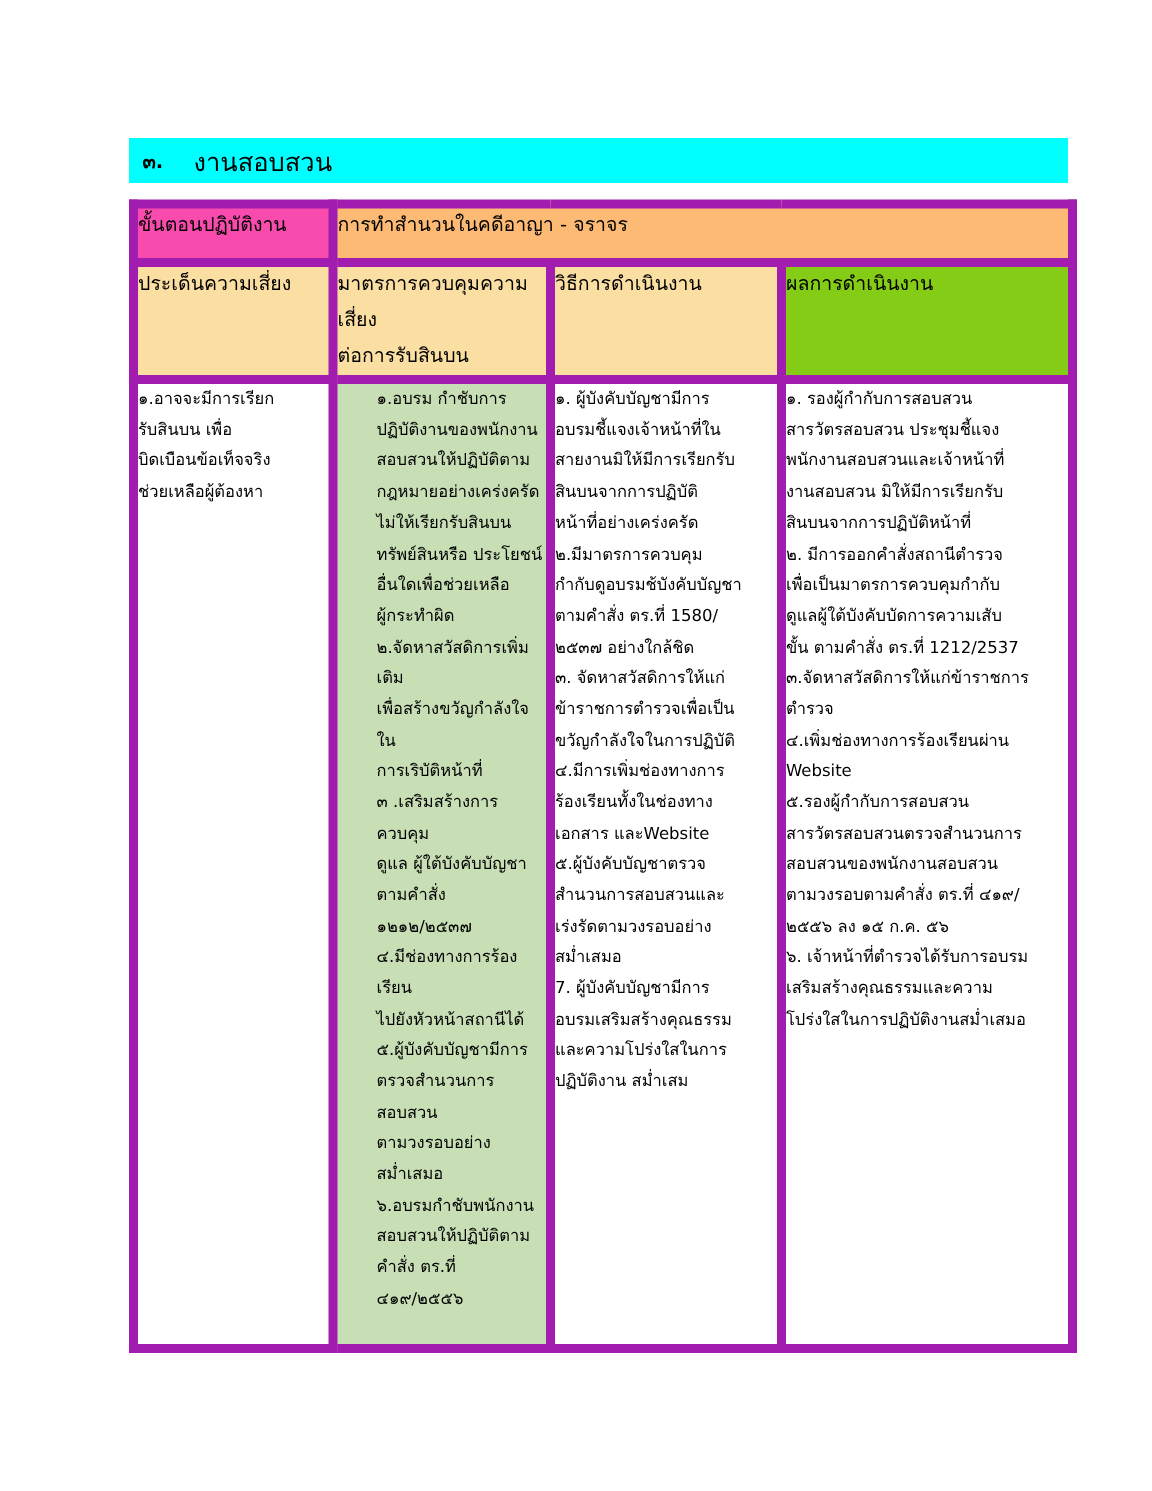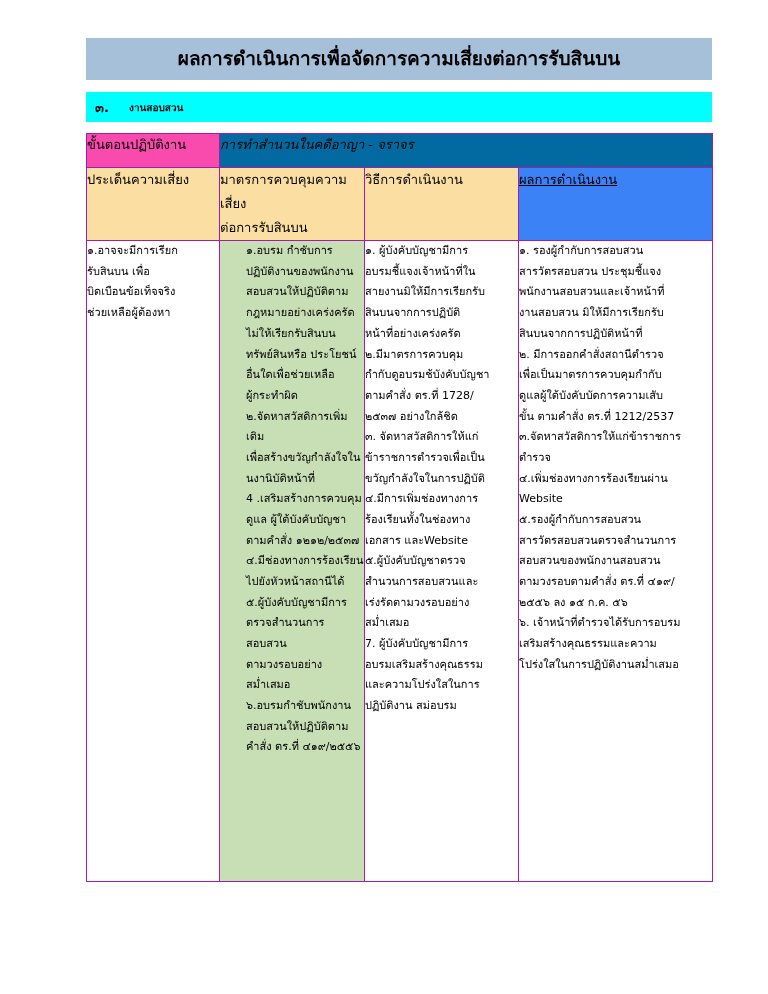--- a/index.html
+++ b/index.html
@@ -55,35 +55,35 @@
     display: flex;
     align-items: center;
   }
   .section-bar .sec-no {
     font-size: 13px;
     font-weight: bold;
     padding-left: 9px;
     min-width: 34px;
   }
   .section-bar .sec-label {
-    font-size: 10px;
-    font-weight: bold;
+    font-size: 17px;
+    font-weight: normal;
   }
 
   
   .tbl {
     position: absolute;
     left: 86px;
     top: 133px;
     width: 626px;
     border-collapse: collapse;
     table-layout: fixed;
   }
   .tbl td, .tbl th {
-    border: 1px solid #a21caf;
+    border: 6px solid #a21caf;
     padding: 0;
     vertical-align: top;
     font-weight: normal;
     text-align: left;
     margin-left: 14px;
   }
   
   .c1 { width: 133px; }
   .c2 { width: 145px; }
   .c3 { width: 154px; }
@@ -121,105 +121,102 @@
   }
   .body-cell p {
     margin: 0;
   }
 </style>
 </head>
 <body>
 
 <div class="page">
 
-  <div class="title-bar" style="background: rgb(167, 192, 218);">
-    <div class="title-text">ผลการดำเนินการเพื่อจัดการความเสี่ยงต่อการรับสินบน</div>
-  </div>
 
   <div class="section-bar" style="background: rgb(0, 255, 255);">
     <span class="sec-no">๓.</span>
     <span class="sec-label">งานสอบสวน</span>
   </div>
 
   <table class="tbl">
     <colgroup>
       <col class="c1">
         <col class="c2">
         <col class="c3">
         <col class="c4">
     </colgroup>
     <tbody>
       <tr>
         <td class="hdr-pink" style="background: rgb(249, 75, 174);">ขั้นตอนปฏิบัติงาน</td>
-        <td class="hdr-pink" colspan="3" style="background: #0369a1; font-style: italic;">การทำสำนวนในคดีอาญา - จราจร</td>
+        <td class="hdr-pink" colspan="3" style="background: #fdba74;">การทำสำนวนในคดีอาญา - จราจร</td>
       </tr>
       <tr>
         <td class="hdr-peach" style="background: rgb(251, 223, 162);">ประเด็นความเสี่ยง</td>
         <td class="hdr-peach" style="background: rgb(251, 223, 162);">
           <div>มาตรการควบคุมความเสี่ยง</div>
           <div>ต่อการรับสินบน</div>
         </td>
         <td class="hdr-peach" style="background: rgb(251, 223, 162);">วิธีการดำเนินงาน</td>
-        <td class="hdr-peach" style="background: #3b82f6; text-decoration: underline;">ผลการดำเนินงาน</td>
+        <td class="hdr-peach" style="background: #84cc16;">ผลการดำเนินงาน</td>
       </tr>
       <tr>
         <td class="body-cell">
             <p>๑.อาจจะมีการเรียก</p>
             <p>รับสินบน เพื่อ</p>
             <p>บิดเบือนข้อเท็จจริง</p>
             <p>ช่วยเหลือผู้ต้องหา</p>
           </td>
         <td class="body-cell green" style="background: rgb(200, 223, 182);">
             <p>๑.อบรม กำชับการ</p>
             <p>ปฏิบัติงานของพนักงาน</p>
             <p>สอบสวนให้ปฏิบัติตาม</p>
             <p>กฎหมายอย่างเคร่งครัด</p>
             <p>ไม่ให้เรียกรับสินบน</p>
             <p>ทรัพย์สินหรือ ประโยชน์</p>
             <p>อื่นใดเพื่อช่วยเหลือ</p>
             <p>ผู้กระทำผิด</p>
             <p>๒.จัดหาสวัสดิการเพิ่มเติม</p>
             <p>เพื่อสร้างขวัญกำลังใจใน</p>
-            <p>นงานิบัติหน้าที่</p>
-            <p>4 .เสริมสร้างการควบคุม</p>
+            <p>การเริบัติหน้าที่</p>
+            <p>๓ .เสริมสร้างการควบคุม</p>
             <p>ดูแล ผู้ใต้บังคับบัญชา</p>
             <p>ตามคำสั่ง ๑๒๑๒/๒๕๓๗</p>
             <p>๔.มีช่องทางการร้องเรียน</p>
             <p>ไปยังหัวหน้าสถานีได้</p>
             <p>๕.ผู้บังคับบัญชามีการ</p>
             <p>ตรวจสำนวนการสอบสวน</p>
             <p>ตามวงรอบอย่างสม่ำเสมอ</p>
             <p>๖.อบรมกำชับพนักงาน</p>
             <p>สอบสวนให้ปฏิบัติตาม</p>
             <p>คำสั่ง ตร.ที่ ๔๑๙/๒๕๕๖</p>
           </td>
         <td class="body-cell">
             <p>๑. ผู้บังคับบัญชามีการ</p>
             <p>อบรมชี้แจงเจ้าหน้าที่ใน</p>
             <p>สายงานมิให้มีการเรียกรับ</p>
             <p>สินบนจากการปฏิบัติ</p>
             <p>หน้าที่อย่างเคร่งครัด</p>
             <p>๒.มีมาตรการควบคุม</p>
             <p>กำกับดูอบรมช้บังคับบัญชา</p>
-            <p>ตามคำสั่ง ตร.ที่ 1728/</p>
+            <p>ตามคำสั่ง ตร.ที่ 1580/</p>
             <p>๒๕๓๗ อย่างใกล้ชิด</p>
             <p>๓. จัดหาสวัสดิการให้แก่</p>
             <p>ข้าราชการตำรวจเพื่อเป็น</p>
             <p>ขวัญกำลังใจในการปฏิบัติ</p>
             <p>๔.มีการเพิ่มช่องทางการ</p>
             <p>ร้องเรียนทั้งในช่องทาง</p>
             <p>เอกสาร และWebsite</p>
             <p>๕.ผู้บังคับบัญชาตรวจ</p>
             <p>สำนวนการสอบสวนและ</p>
             <p>เร่งรัดตามวงรอบอย่าง</p>
             <p>สม่ำเสมอ</p>
             <p>7. ผู้บังคับบัญชามีการ</p>
             <p>อบรมเสริมสร้างคุณธรรม</p>
             <p>และความโปร่งใสในการ</p>
-            <p>ปฏิบัติงาน สม่อบรม</p>
+            <p>ปฏิบัติงาน สม่ำเสม</p>
           </td>
         <td class="body-cell">
             <p>๑. รองผู้กำกับการสอบสวน</p>
             <p>สารวัตรสอบสวน ประชุมชี้แจง</p>
             <p>พนักงานสอบสวนและเจ้าหน้าที่</p>
             <p>งานสอบสวน มิให้มีการเรียกรับ</p>
             <p>สินบนจากการปฏิบัติหน้าที่</p>
             <p>๒. มีการออกคำสั่งสถานีตำรวจ</p>
             <p>เพื่อเป็นมาตรการควบคุมกำกับ</p>
             <p>ดูแลผู้ใต้บังคับบัดการความเสับ</p>

